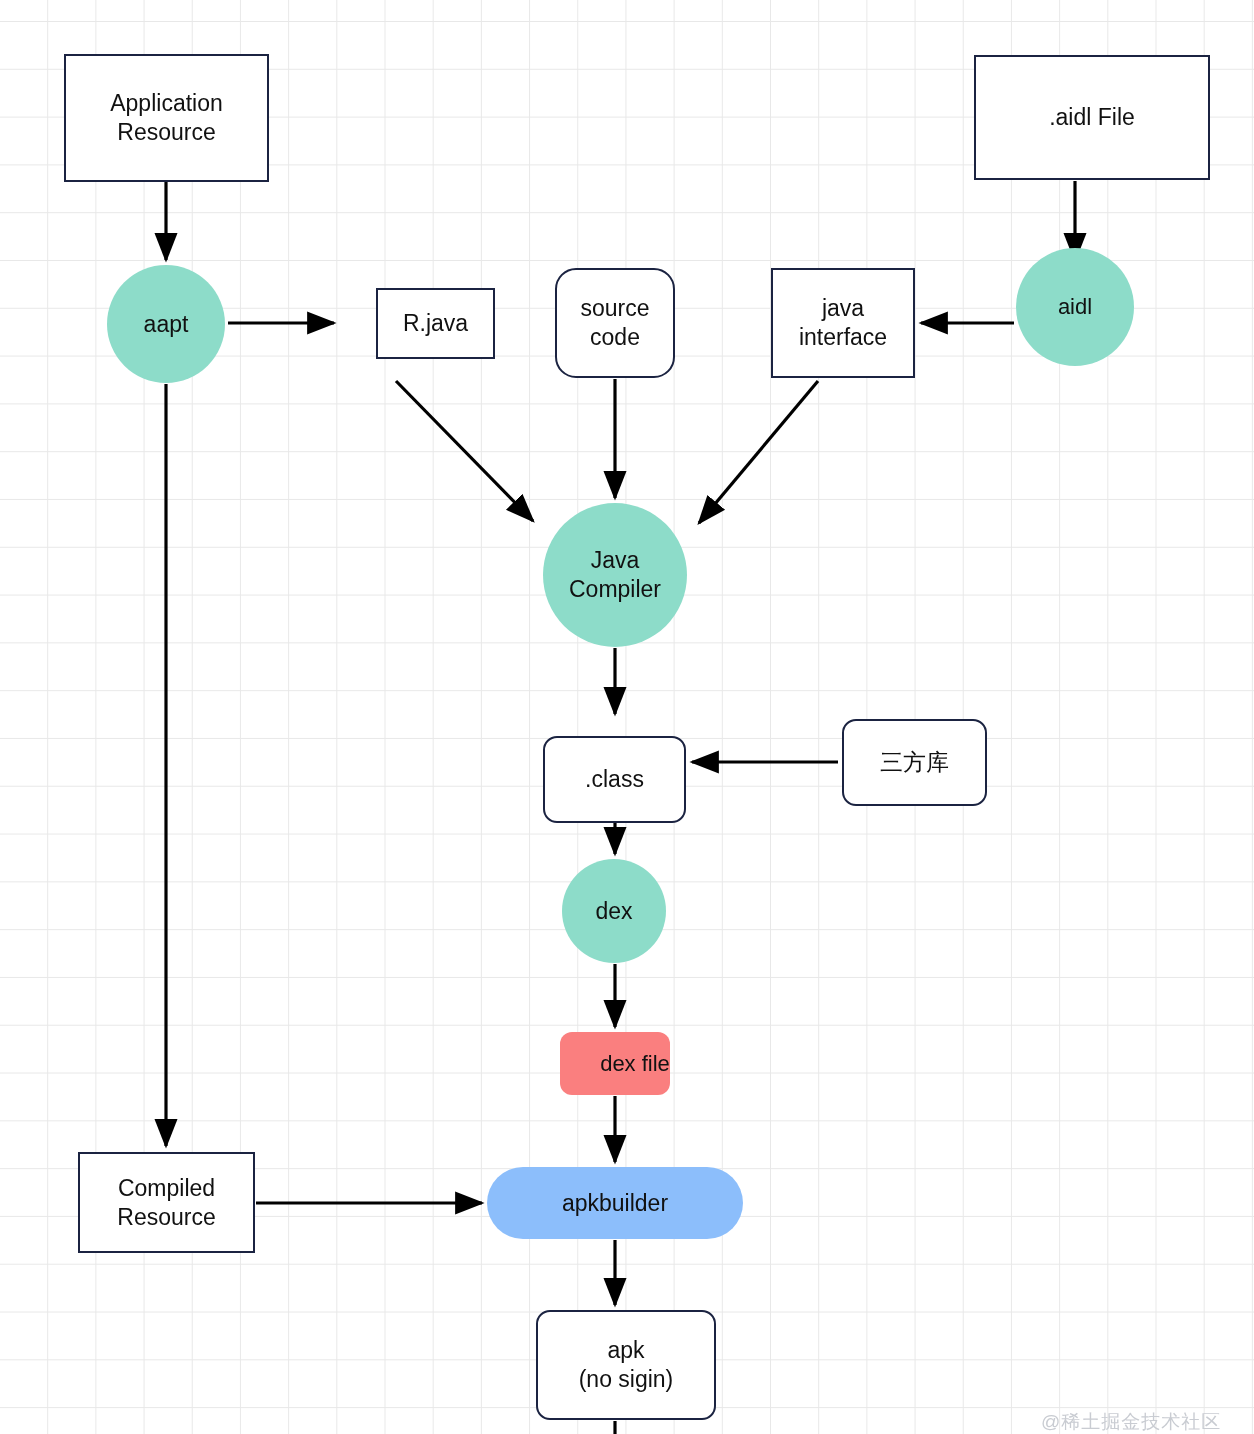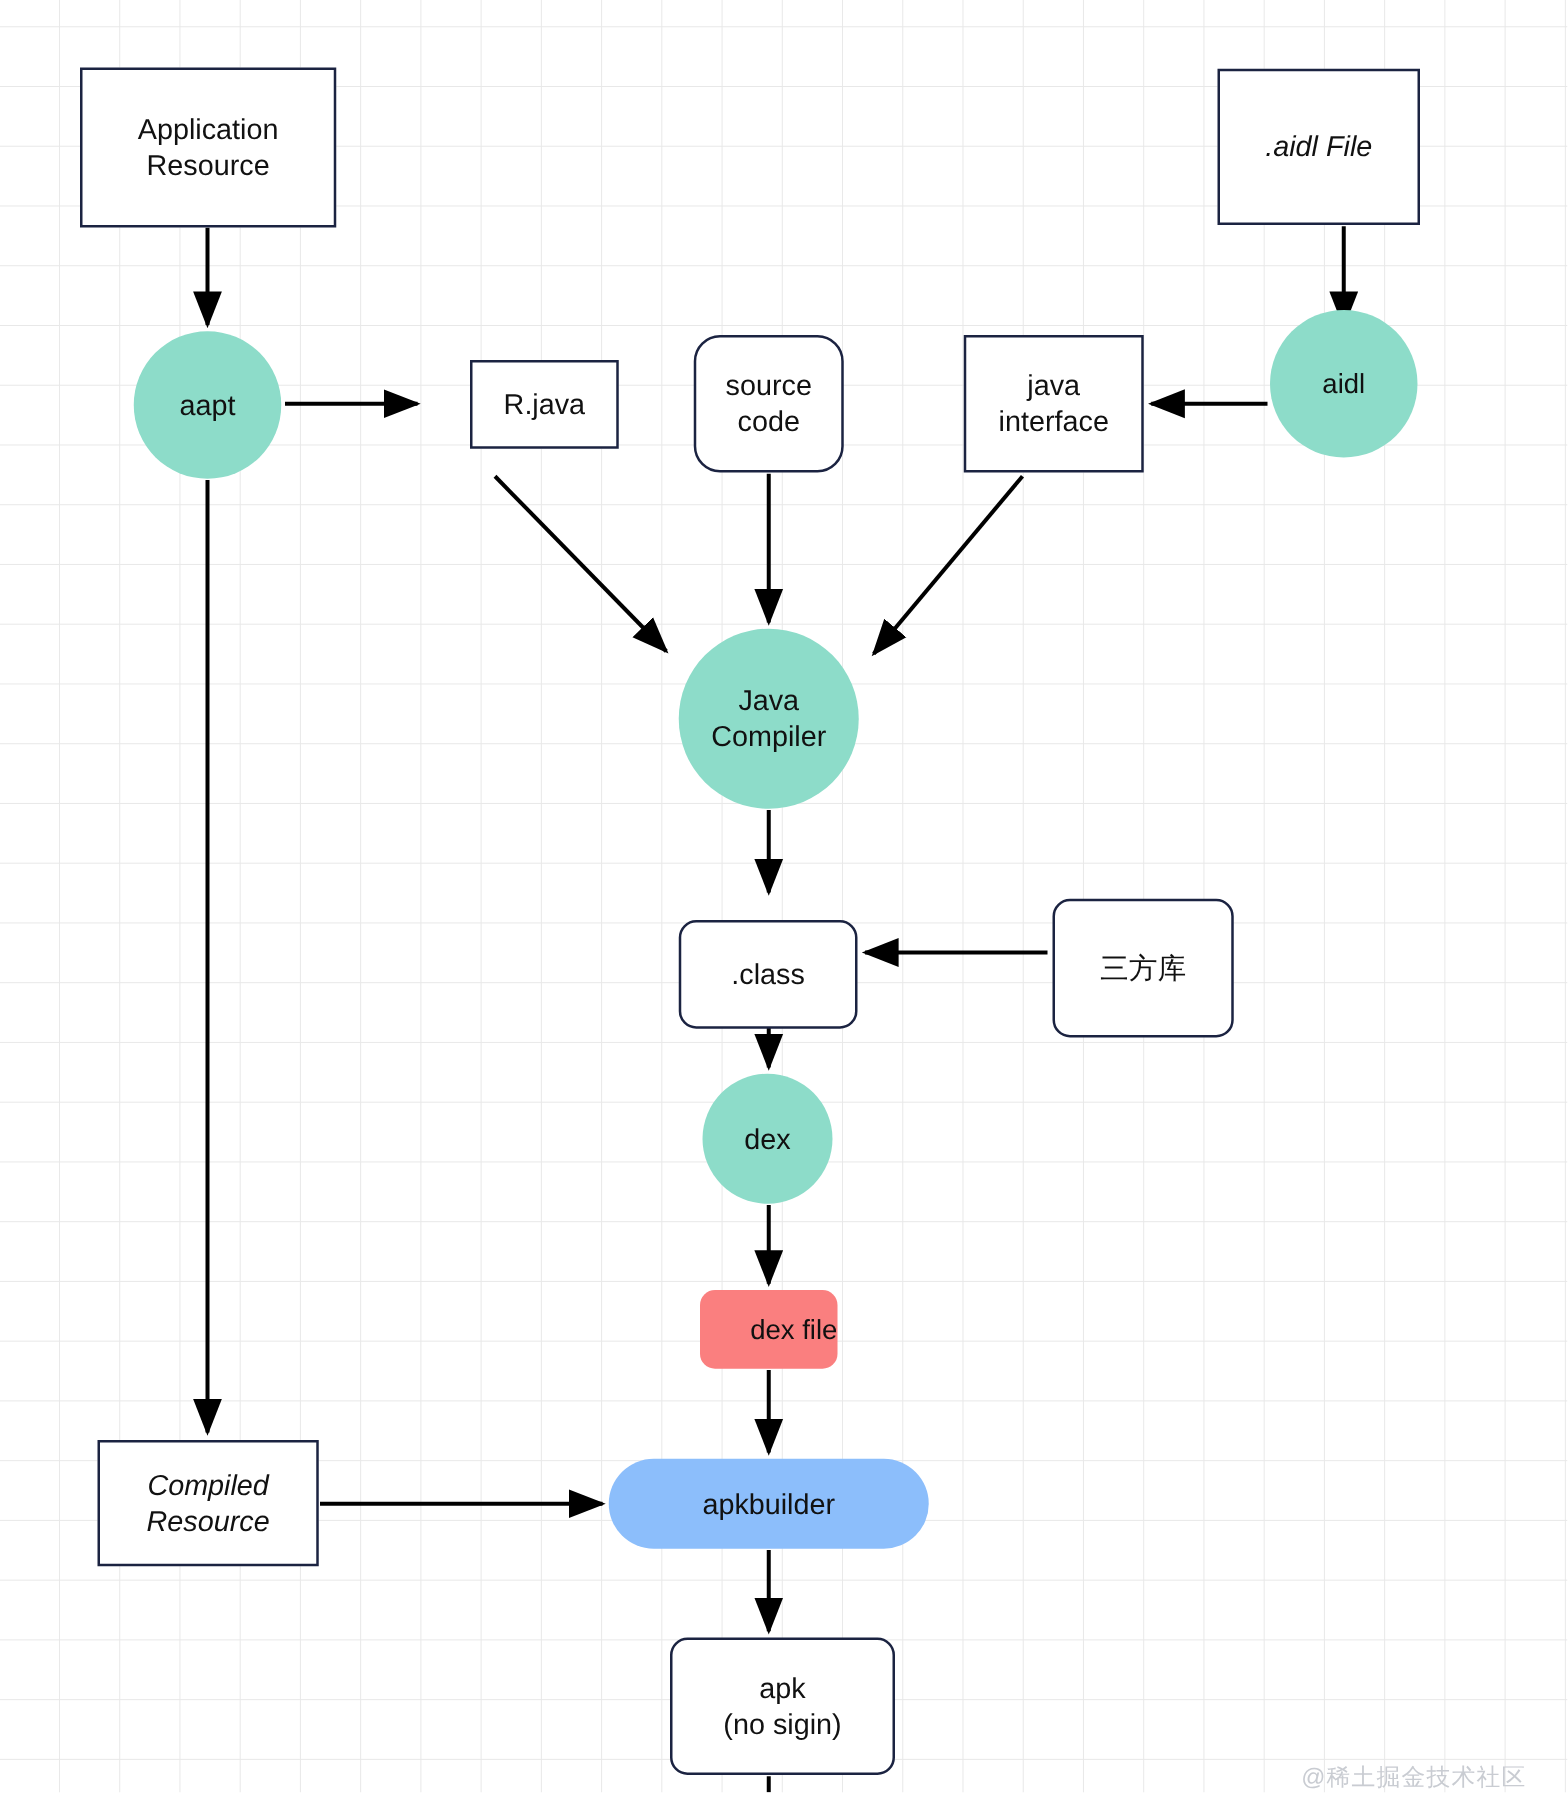--- a/index.html
+++ b/index.html
@@ -97,35 +97,35 @@
       <line x1="615" y1="1096" x2="615" y2="1162"></line>
       <line x1="256" y1="1203" x2="482" y2="1203"></line>
       <line x1="615" y1="1240" x2="615" y2="1305"></line>
     </g>
     <line x1="615" y1="1421" x2="615" y2="1434" stroke="#000000" stroke-width="3.2"></line>
   </svg>
 
   <div id="node-layer">
       <div class="node rect" style="left: 64px; top: 54px; width: 205px; height: 128px; font-size: 23px; background: rgb(255, 255, 255);">Application
 Resource</div>
-      <div class="node rect" style="left: 974px; top: 55px; width: 162px; height: 125px; font-size: 23px; background: rgb(255, 255, 255); font-style: italic;">.aidl File</div>
+      <div class="node rect" style="left: 974px; top: 55px; width: 236px; height: 125px; font-size: 23px; background: rgb(255, 255, 255);">.aidl File</div>
       <div class="node circle" style="left: 107px; top: 265px; width: 118px; height: 118px; font-size: 23px; background: rgb(141, 220, 201);">aapt</div>
       <div class="node rect" style="left: 340px; top: 288px; width: 119px; height: 71px; font-size: 23px; background: rgb(255, 255, 255); margin-left: 36px;">R.java</div>
       <div class="node rect" style="left: 555px; top: 268px; width: 120px; height: 110px; font-size: 23px; background: rgb(255, 255, 255); border-radius: 21px;">source
 code</div>
       <div class="node rect" style="left: 771px; top: 268px; width: 144px; height: 110px; font-size: 23px; background: rgb(255, 255, 255);">java
 interface</div>
       <div class="node circle" style="left: 1016px; top: 248px; width: 118px; height: 118px; font-size: 22px; background: rgb(141, 220, 201);">aidl</div>
       <div class="node circle" style="left: 543px; top: 503px; width: 144px; height: 144px; font-size: 23px; background: rgb(141, 220, 201);">Java
 Compiler</div>
       <div class="node rounded" style="left: 543px; top: 719px; width: 143px; height: 87px; font-size: 23px; background: rgb(255, 255, 255); margin-top: 17px;">.class</div>
-      <div class="node rounded" style="left: 842px; top: 719px; width: 145px; height: 111px; font-size: 23px; background: rgb(255, 255, 255);">三方库</div>
+      <div class="node rounded" style="left: 842px; top: 719px; width: 145px; height: 87px; font-size: 23px; background: rgb(255, 255, 255);">三方库</div>
       <div class="node circle" style="left: 562px; top: 859px; width: 104px; height: 104px; font-size: 23px; background: rgb(141, 220, 201);">dex</div>
       <div class="node soft" style="left: 560px; top: 1032px; width: 110px; height: 63px; font-size: 22px; background: rgb(250, 127, 127);">dex file</div>
-      <div class="node rect" style="left: 78px; top: 1152px; width: 177px; height: 101px; font-size: 23px; background: rgb(255, 255, 255); font-style: italic;">Compiled
+      <div class="node rect" style="left: 78px; top: 1152px; width: 177px; height: 101px; font-size: 23px; background: rgb(255, 255, 255);">Compiled
 Resource</div>
       <div class="node pill" style="left: 487px; top: 1167px; width: 256px; height: 72px; font-size: 23px; background: rgb(140, 190, 251);">apkbuilder</div>
       <div class="node rounded" style="left: 524px; top: 1310px; width: 180px; height: 110px; font-size: 23px; background: rgb(255, 255, 255); margin-left: 12px;">apk
 (no sigin)</div>
     </div>
 
   <div class="watermark" style="left:1041px; top:1374px;margin-top:35px;">@稀土掘金技术社区</div>
 
 </div>
 

